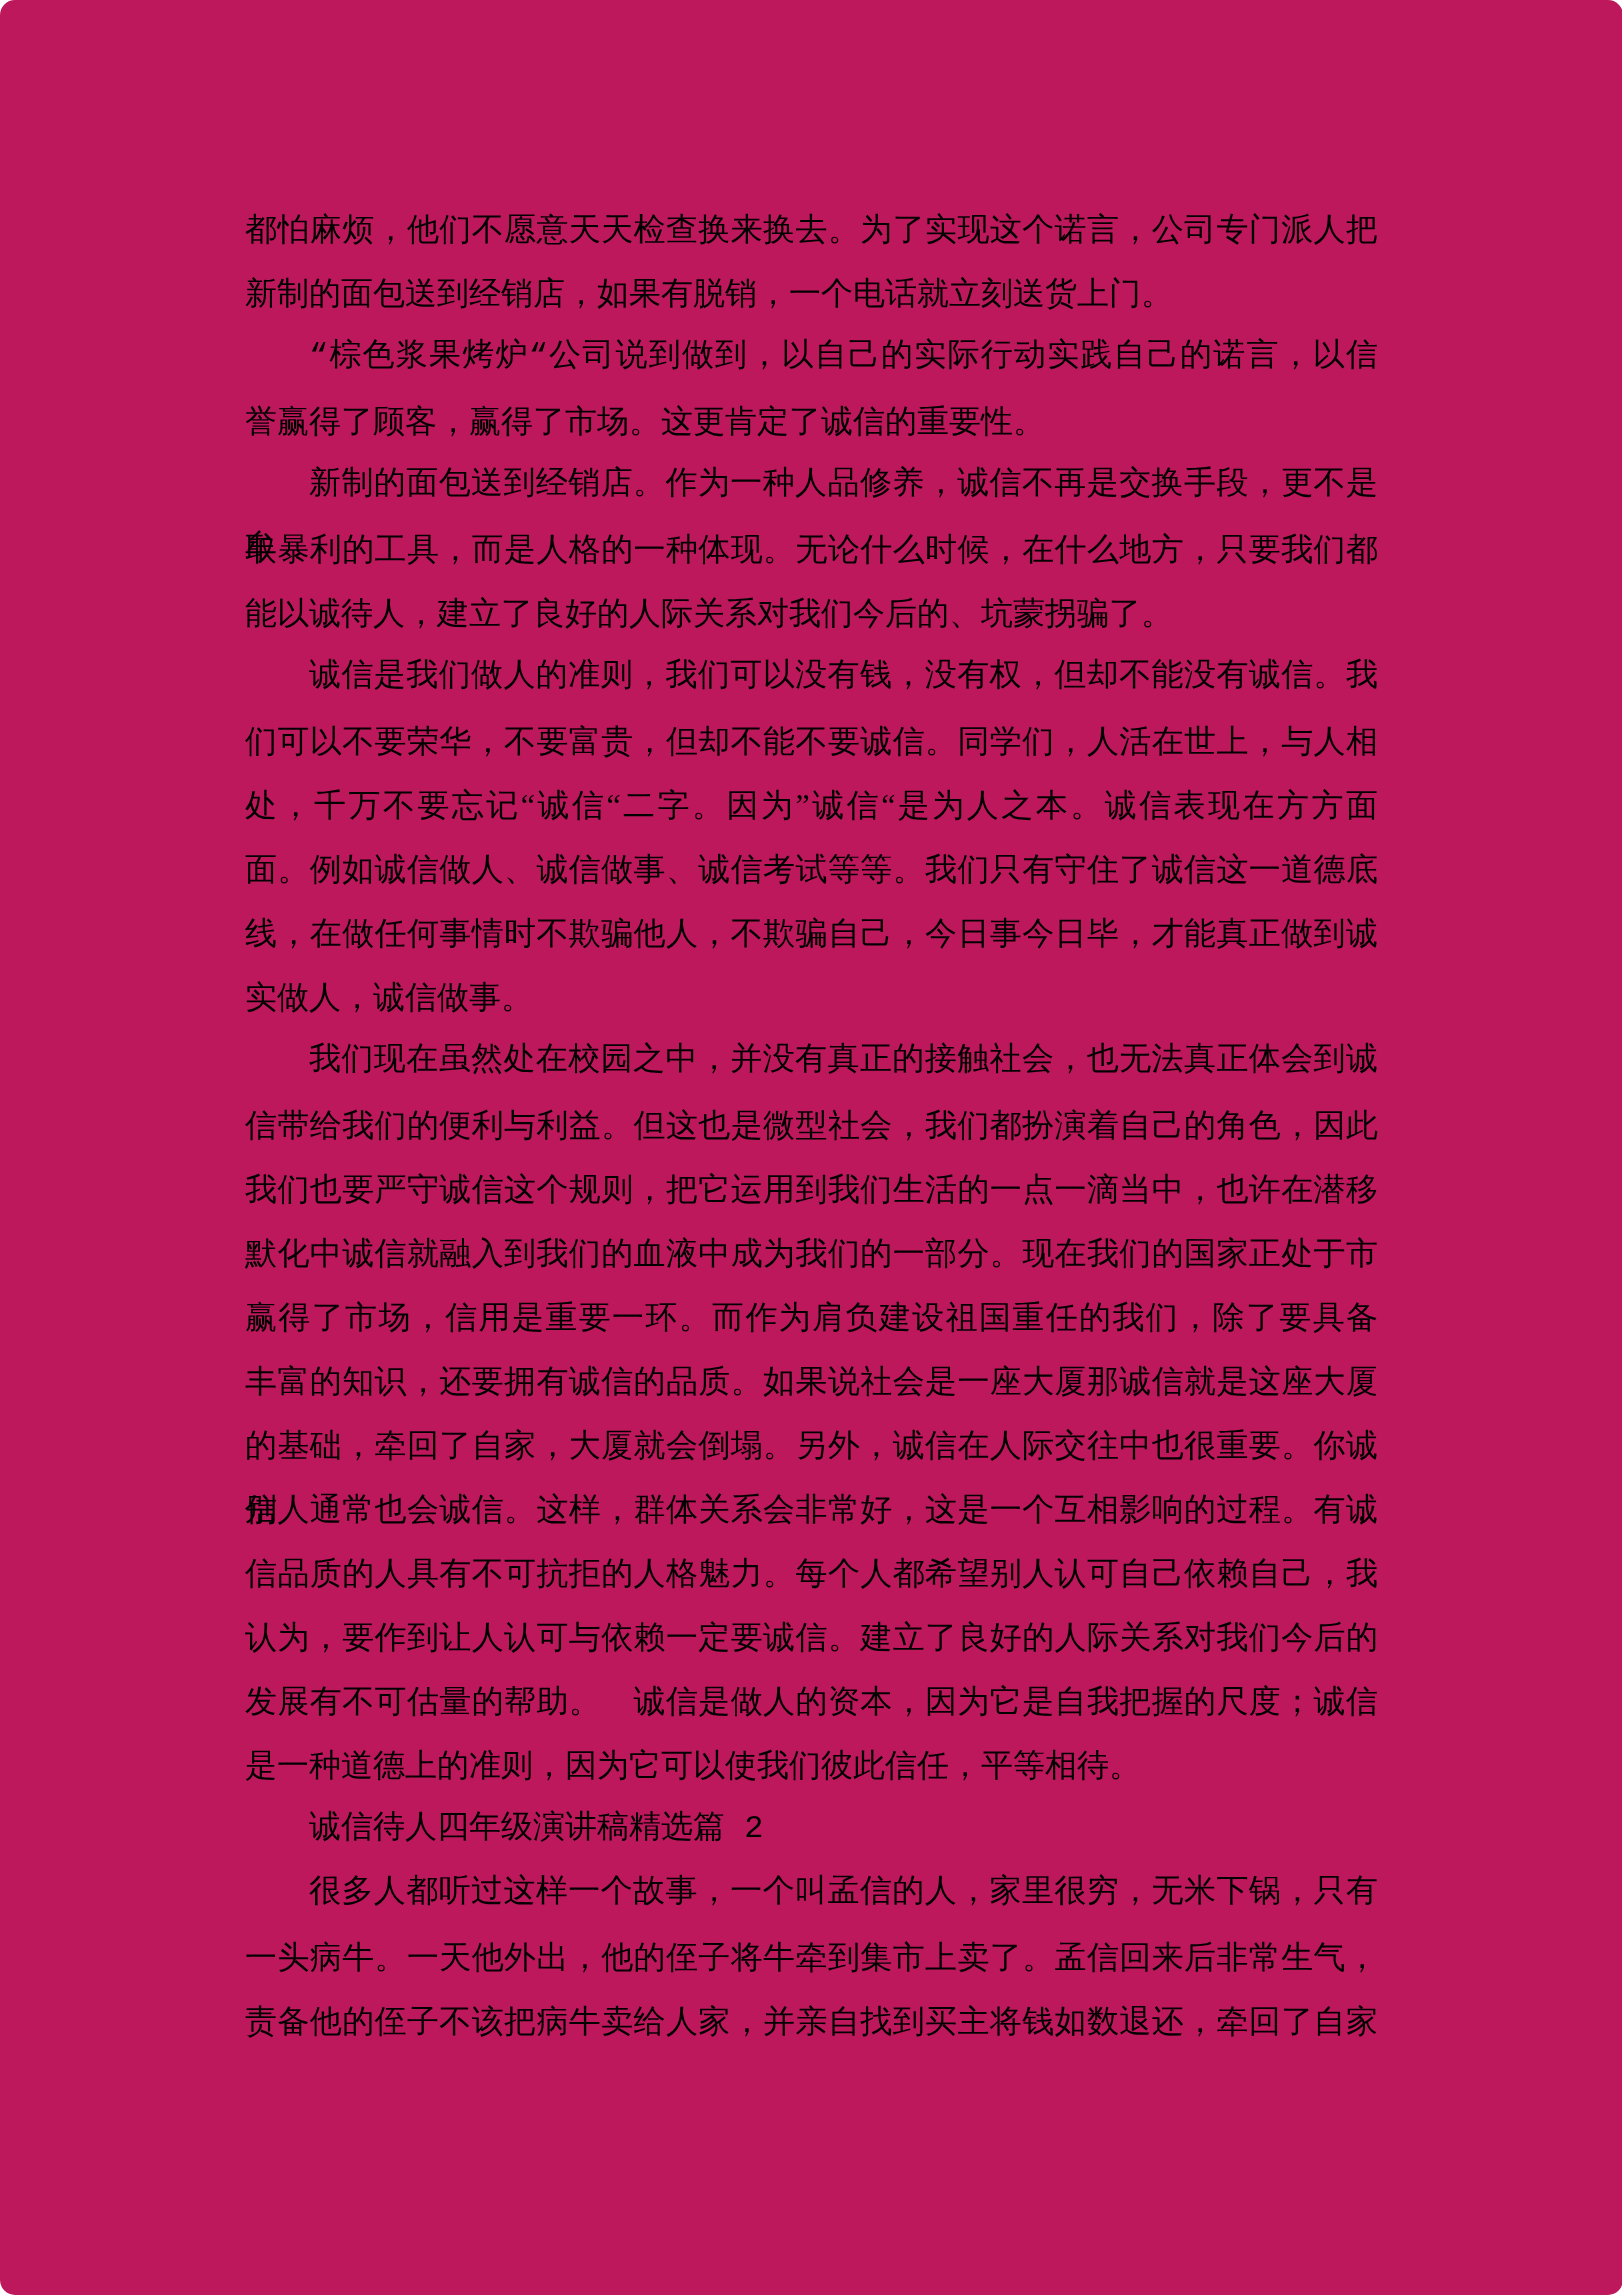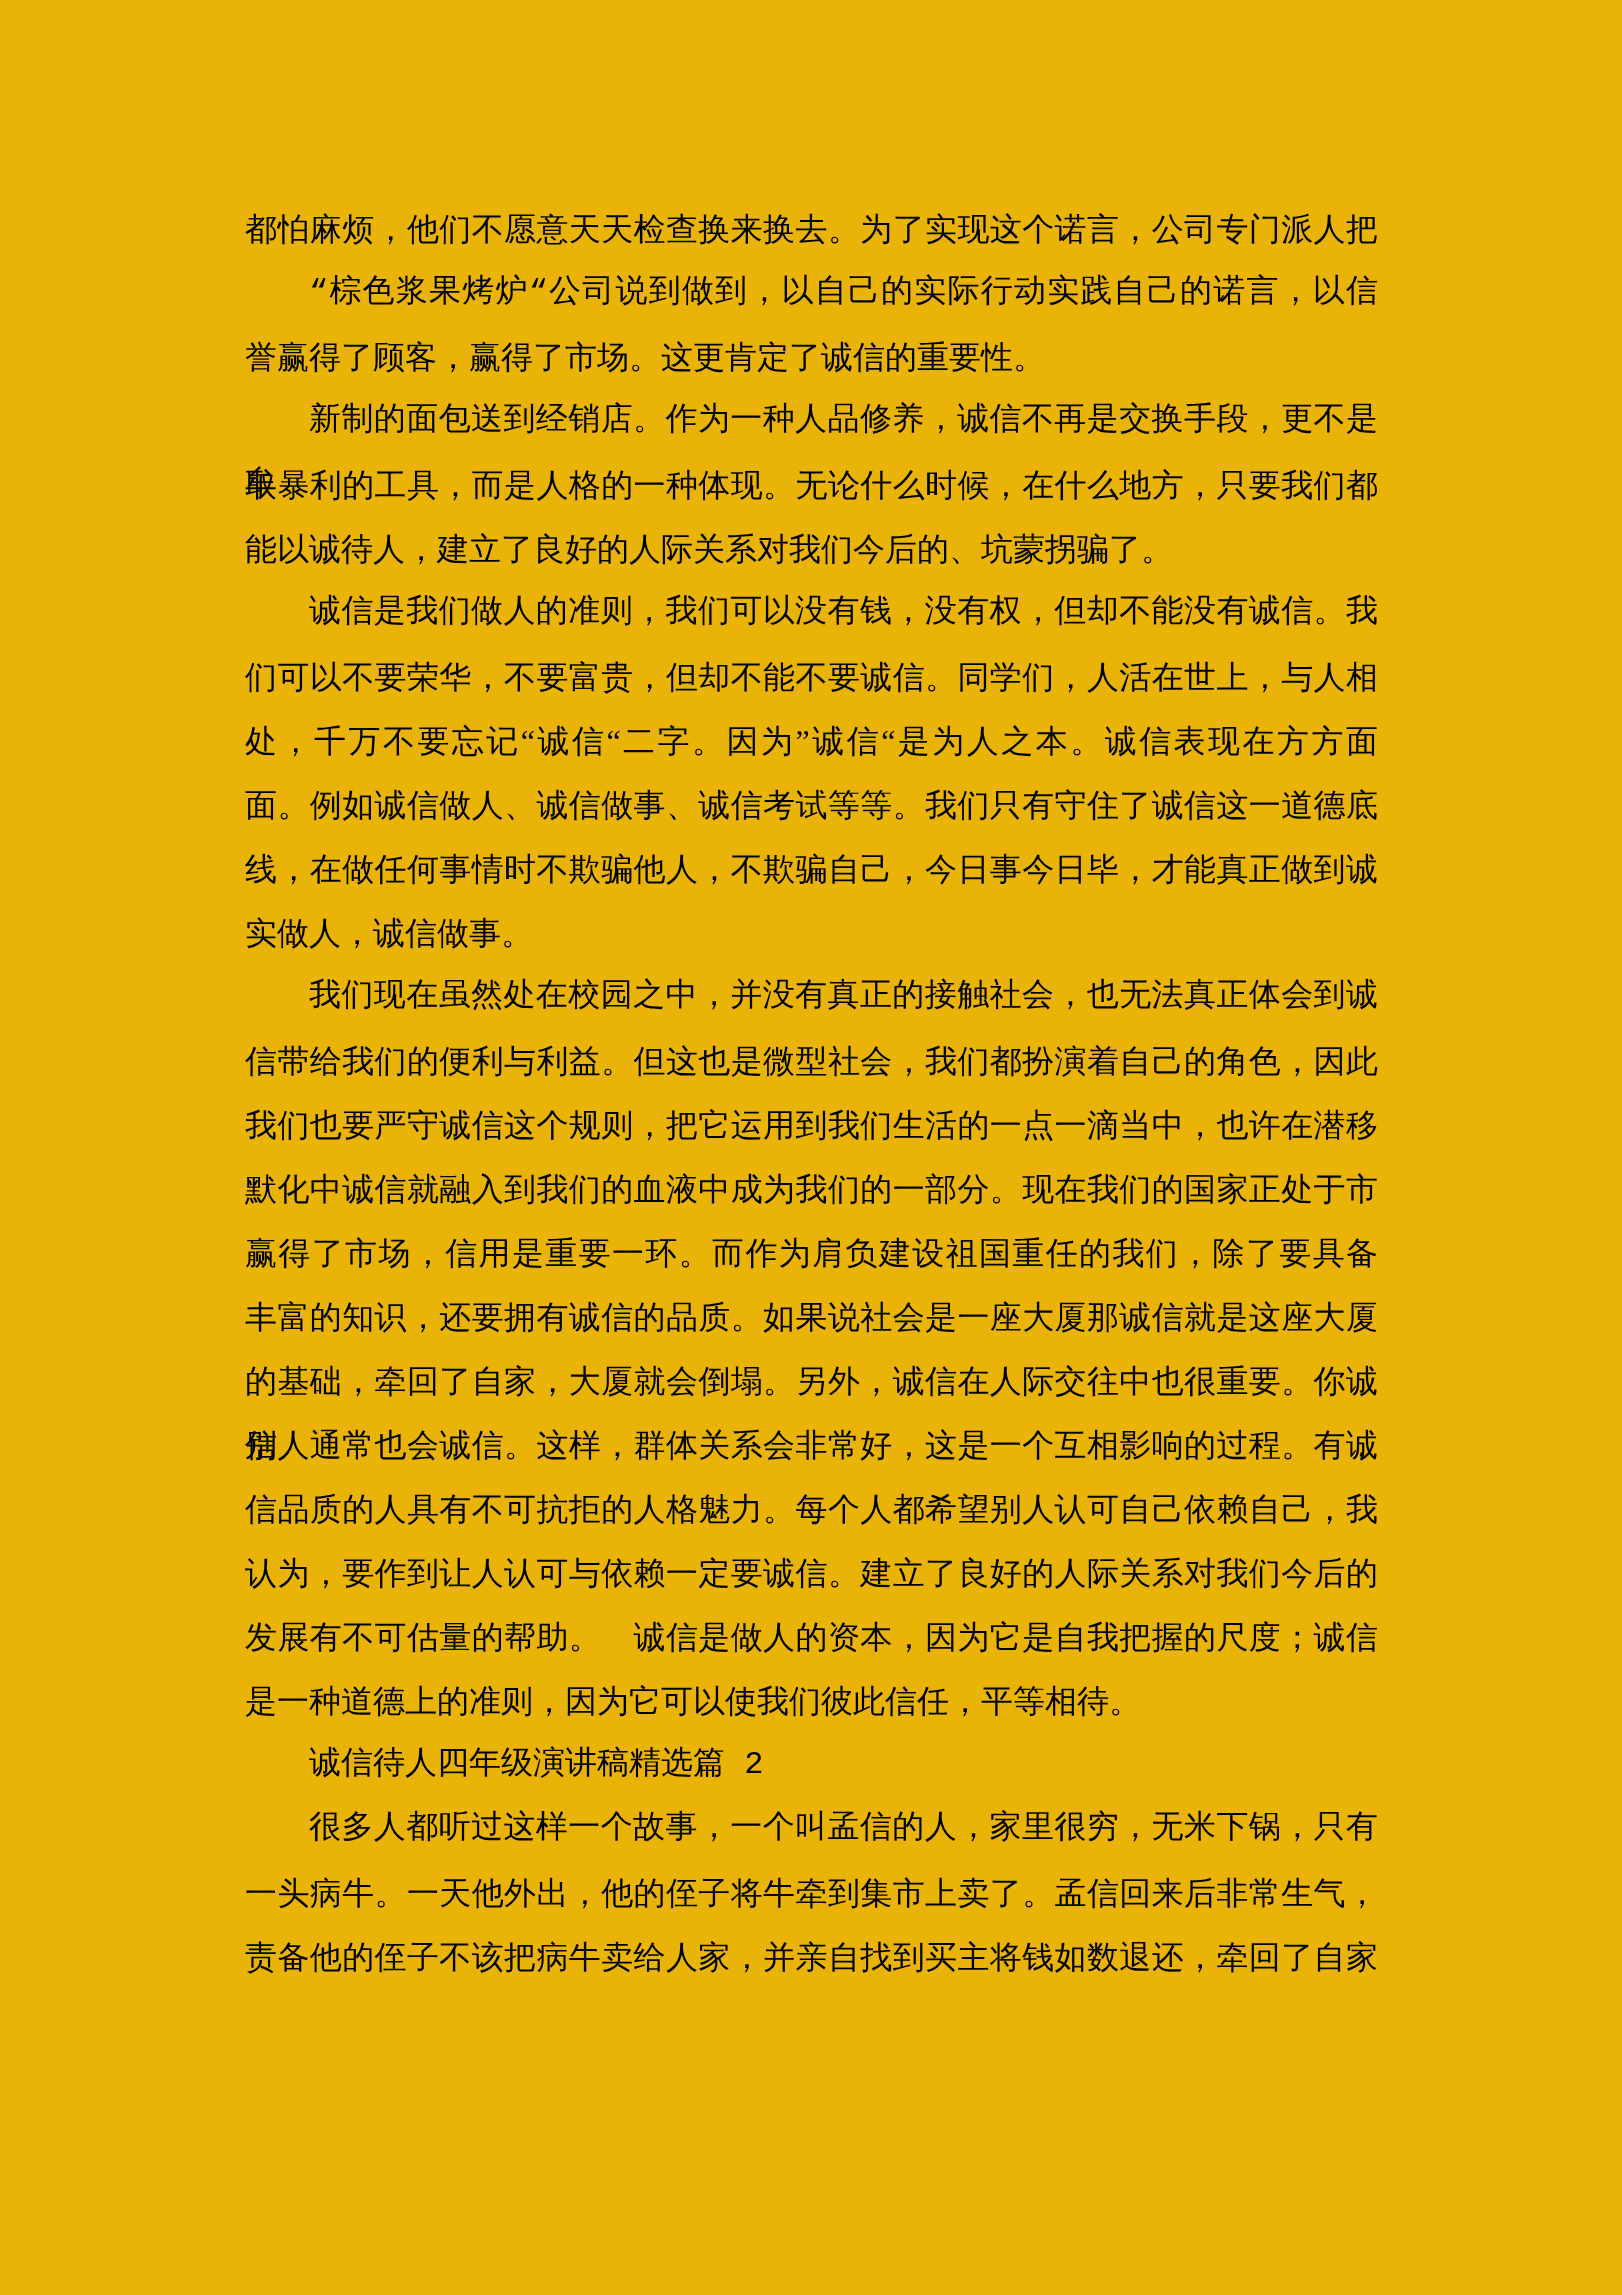--- a/index.html
+++ b/index.html
@@ -44,23 +44,24 @@
     text-justify: inter-character;
   }
   .line.indent {
     text-indent: 64px;
     font-family: Liberation Mono, monospace;
   }
 </style>
 </head>
 <body>
 
-<div class="doc-page" style="background: #eab308;">
+<div class="doc-page" style="background: #be185d; border-radius: 15px;">
   <div class="text-block" style="color: rgb(0, 0, 0);">
       <div class="line fill">都怕麻烦，他们不愿意天天检查换来换去。为了实现这个诺言，公司专门派人把</div>
+      <div class="line">新制的面包送到经销店，如果有脱销，一个电话就立刻送货上门。</div>
       <div class="line indent fill">“棕色浆果烤炉“公司说到做到，以自己的实际行动实践自己的诺言，以信</div>
       <div class="line">誉赢得了顾客，赢得了市场。这更肯定了诚信的重要性。</div>
       <div class="line indent fill">新制的面包送到经销店。作为一种人品修养，诚信不再是交换手段，更不是牟</div>
       <div class="line fill">取暴利的工具，而是人格的一种体现。无论什么时候，在什么地方，只要我们都</div>
       <div class="line">能以诚待人，建立了良好的人际关系对我们今后的、坑蒙拐骗了。</div>
       <div class="line indent fill">诚信是我们做人的准则，我们可以没有钱，没有权，但却不能没有诚信。我</div>
       <div class="line fill">们可以不要荣华，不要富贵，但却不能不要诚信。同学们，人活在世上，与人相</div>
       <div class="line fill">处，千万不要忘记“诚信“二字。因为”诚信“是为人之本。诚信表现在方方面</div>
       <div class="line fill">面。例如诚信做人、诚信做事、诚信考试等等。我们只有守住了诚信这一道德底</div>
       <div class="line fill">线，在做任何事情时不欺骗他人，不欺骗自己，今日事今日毕，才能真正做到诚</div>

